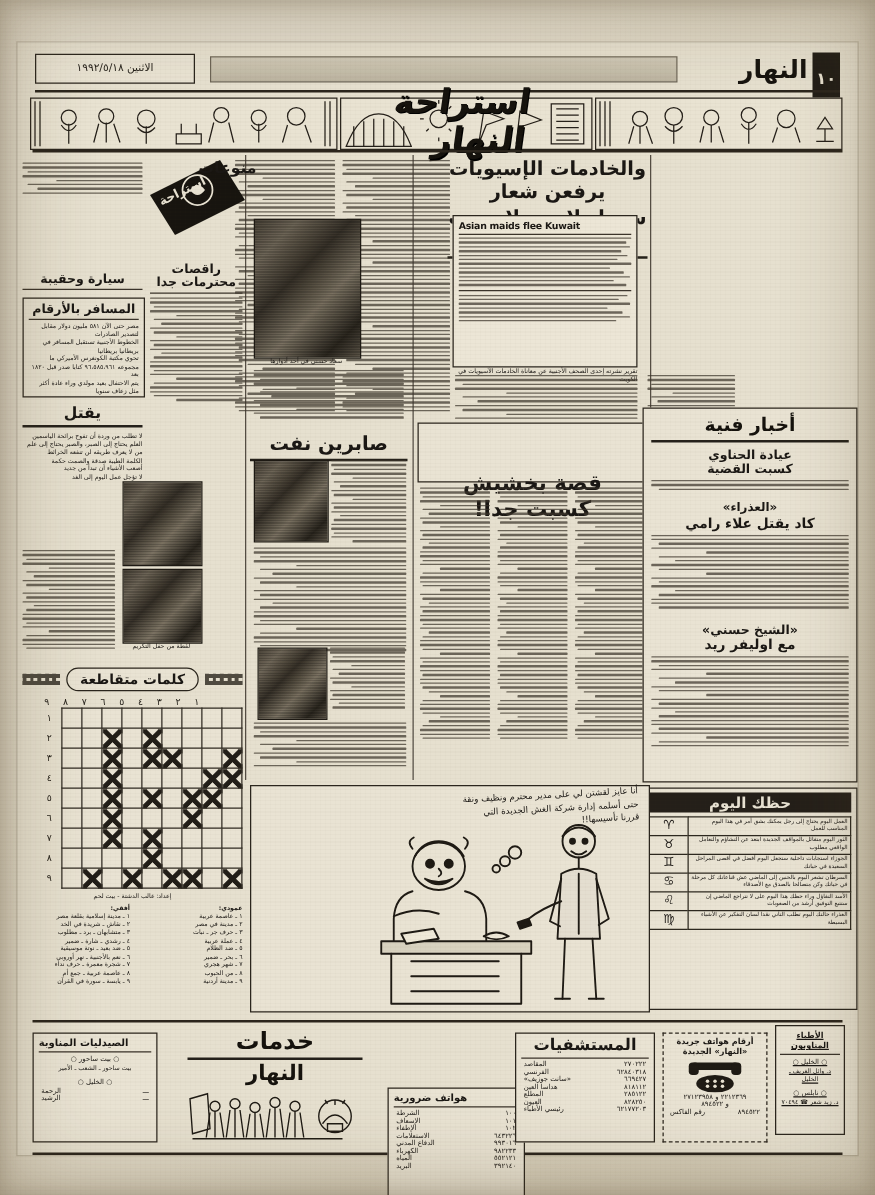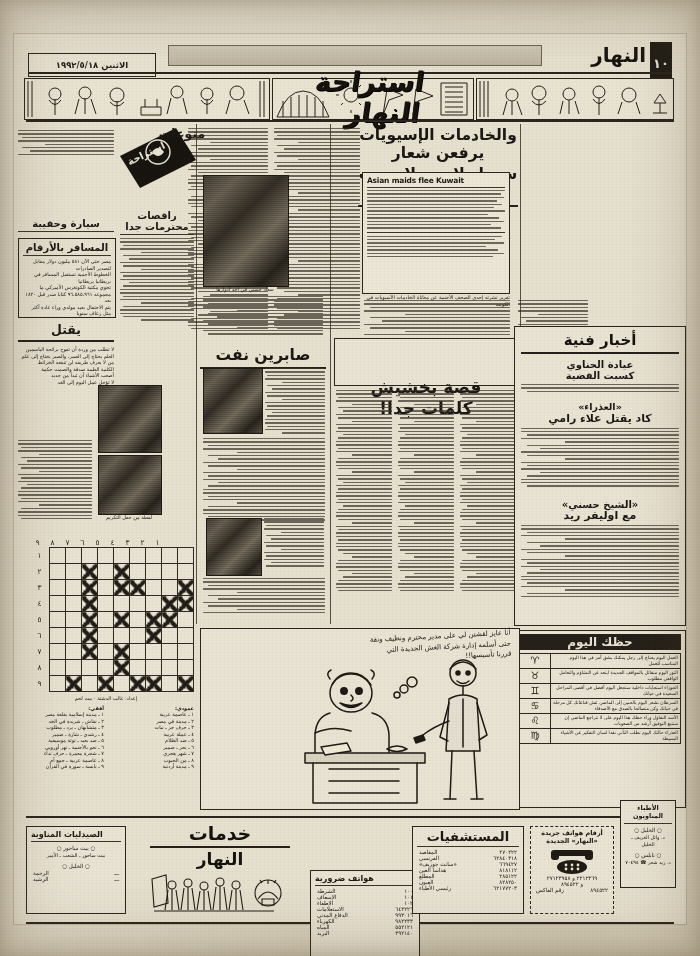--- a/index.html
+++ b/index.html
@@ -61,24 +61,23 @@
   #mast-name{
     position:absolute;right:26px;top:0;height:26px;display:flex;align-items:center;
     font-size:20px;font-weight:bold;letter-spacing:1px;color:#17140f;
     font-family:"DejaVu Sans","Liberation Sans",sans-serif;
   }
   #mast-bar{
     position:absolute;right:130px;left:140px;top:3px;height:19px;
     background:linear-gradient(180deg,#cfc8b6,#bdb5a1);border:1px solid #6d6556;
   }
   #mast-date{
-    position:absolute;left:0;top:11px;width:126px;height:22px;border:1px solid #2a251d;
+    position:absolute;left:0;top:1px;width:126px;height:22px;border:1px solid #2a251d;
     display:flex;align-items:center;justify-content:center;font-size:8.5px;color:#221e18;
     background:#e9e3d3;
-    font-weight:bold;
   }
   #mast-under{position:absolute;left:28px;top:72px;width:644px;height:2px;background:#2a241c;}
 
   
   #strip{position:absolute;left:26px;top:78px;width:648px;height:40px;}
   .strip-cell{position:absolute;top:0;height:40px;border:1px solid #2a251d;background:#e9e3d2;overflow:hidden;}
   .strip-cell svg{display:block;}
   #logo-izaha{
     position:absolute;left:232px;top:74px;width:190px;height:46px;
     display:flex;align-items:center;justify-content:center;
@@ -637,21 +636,21 @@
       <i></i>
       <i></i>
       <i></i>
       <i></i>
       <i></i>
   </div>
 
   <div class="box" style="position:absolute;left:334px;top:338px;width:182px;height:46px;background:#e9e3d3;">
     <div class="ar ctr" style="padding-top:2px;margin-top:36px;">
       <div class="h1" style="font-size:17px;">قصة بخشيش</div>
-      <div class="h1" style="font-size:17px;margin-top:1px;">كلمات جدا!</div>
+      <div class="h1" style="font-size:17px;margin-top:1px;">كسبت جدا!</div>
     </div>
   </div>
   <div class="ar lines" style="position:absolute;left:336px;top:390px;width:56px;">
     <i></i>
       <i></i>
       <i></i>
       <i></i>
       <i></i>
       <i></i>
       <i></i>
@@ -933,20 +932,25 @@
           <tr>
             <td style="font-size:4.6px;line-height:1.3;">العذراء حالتك اليوم تطلب التأني نقدا لسان التفكير عن الأشياء البسيطة</td>
             <td class="sign">♍</td>
           </tr>
         </tbody>
       </table>
     </div>
   </div>
 
   <div style="position:absolute;left:18px;top:534px;width:176px;">
+    <div class="ribbonWrap">
+      <span class="dots"></span>
+      <span class="ribbon">كلمات متقاطعة</span>
+      <span class="dots"></span>
+    </div>
     <div style="display:flex;justify-content:flex-end;margin-top:4px;direction:rtl;">
       <span class="cwnum">١</span>
       <span class="cwnum">٢</span>
       <span class="cwnum">٣</span>
       <span class="cwnum">٤</span>
       <span class="cwnum">٥</span>
       <span class="cwnum">٦</span>
       <span class="cwnum">٧</span>
       <span class="cwnum">٨</span>
       <span class="cwnum">٩</span>
@@ -1300,21 +1304,21 @@
         <span>٢٧١٢٣٩٥٨</span>
       </div>
       <div style="font-size:5.5px;">و <span>٨٩٤٥٢٢</span></div>
       <div style="font-size:5.5px;display:flex;justify-content:space-between;padding:0 2px;">
         <span>٨٩٤٥٢٢</span>
         <span>رقم الفاكس</span>
       </div>
     </div>
   </div>
 
-  <div class="box" style="position:absolute;left:620px;top:800px;width:54px;height:86px;background:#e9e3d3;">
+  <div class="box" style="position:absolute;left:620px;top:820px;width:54px;height:86px;background:#e9e3d3;text-decoration:underline;">
     <div class="ar" style="padding:3px 3px;">
       <div style="font-size:6.5px;font-weight:bold;text-align:center;">الأطباء المناوبون</div>
       <div class="thin" style="margin:3px 0;"></div>
       <div class="micro ctr" style="font-size:5.5px;">○ <span>الخليل</span> ○</div>
       <div class="micro ctr">د. وائل الغريف ـ الخليل</div>
       <div class="micro ctr" style="font-size:5.5px;margin-top:5px;">○ <span>نابلس</span> ○</div>
       <div class="micro ctr">د. زيد شعر ☎ ٧٠٤٩٤</div>
     </div>
   </div>
 

